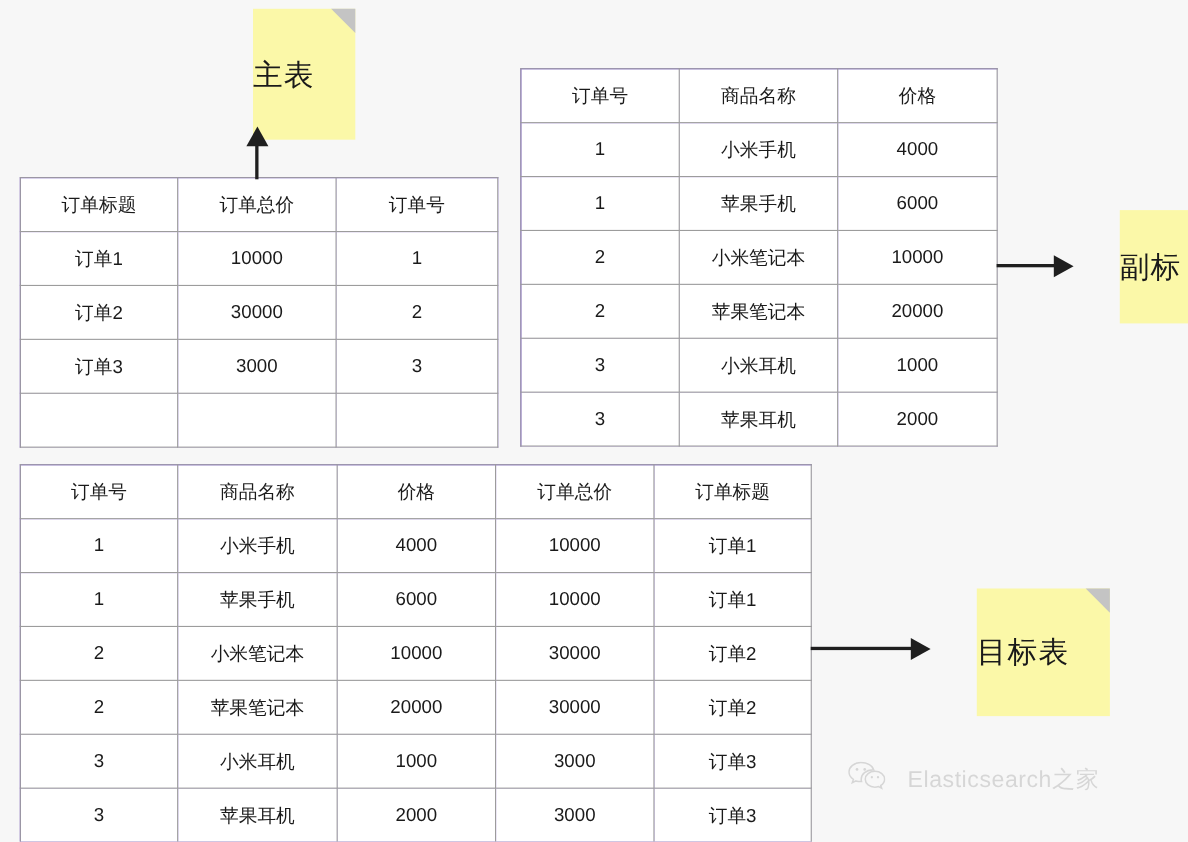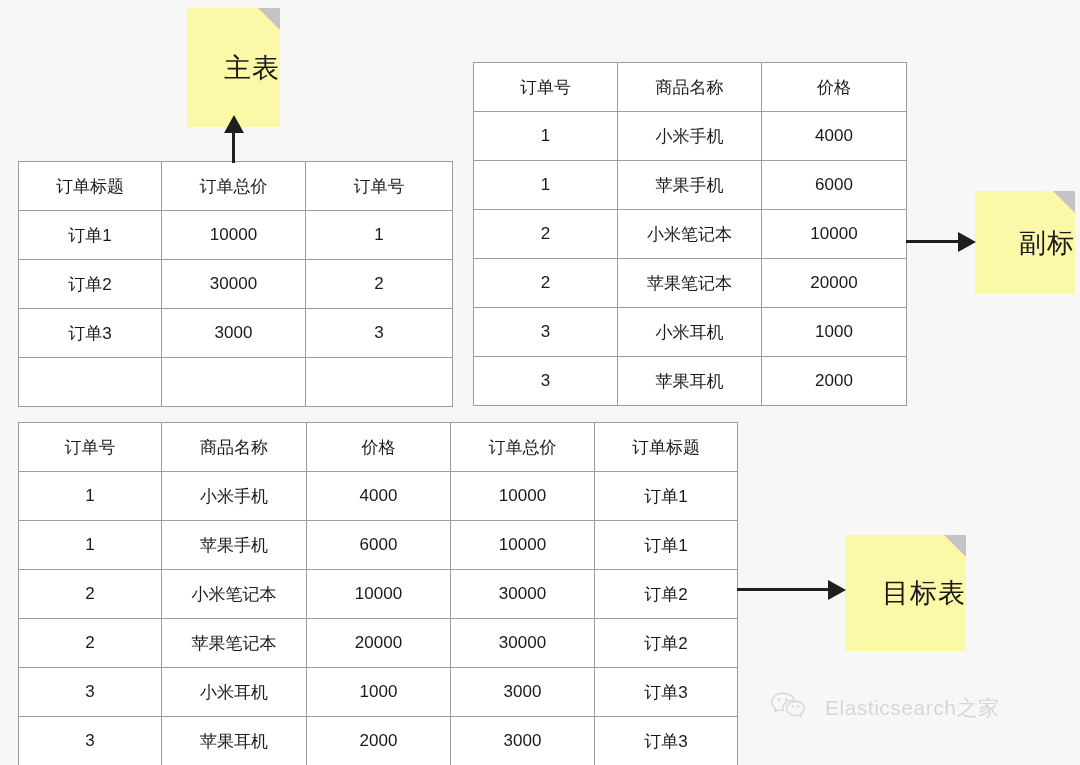--- a/index.html
+++ b/index.html
@@ -51,24 +51,25 @@
   #tbl-target col.c2{width:144px;}
   #tbl-target col.c3{width:144px;}
   #tbl-target col.c4{width:143px;}
 
   
   .note{
     position:absolute;
     background:#fbf8a8;
     display:flex;
     align-items:center;
-    justify-content:flex-end;
+    justify-content:flex-start;
     font-size:27px;
     color:#1a1a1a;
     letter-spacing:1px;
+    margin-left:43px;
   }
   .note .fold{
     position:absolute;
     top:0;right:0;
     width:0;height:0;
     border-left:22px solid transparent;
     border-top:22px solid #c4c4c4;
   }
   .note .label{position:relative;z-index:2;}
 

